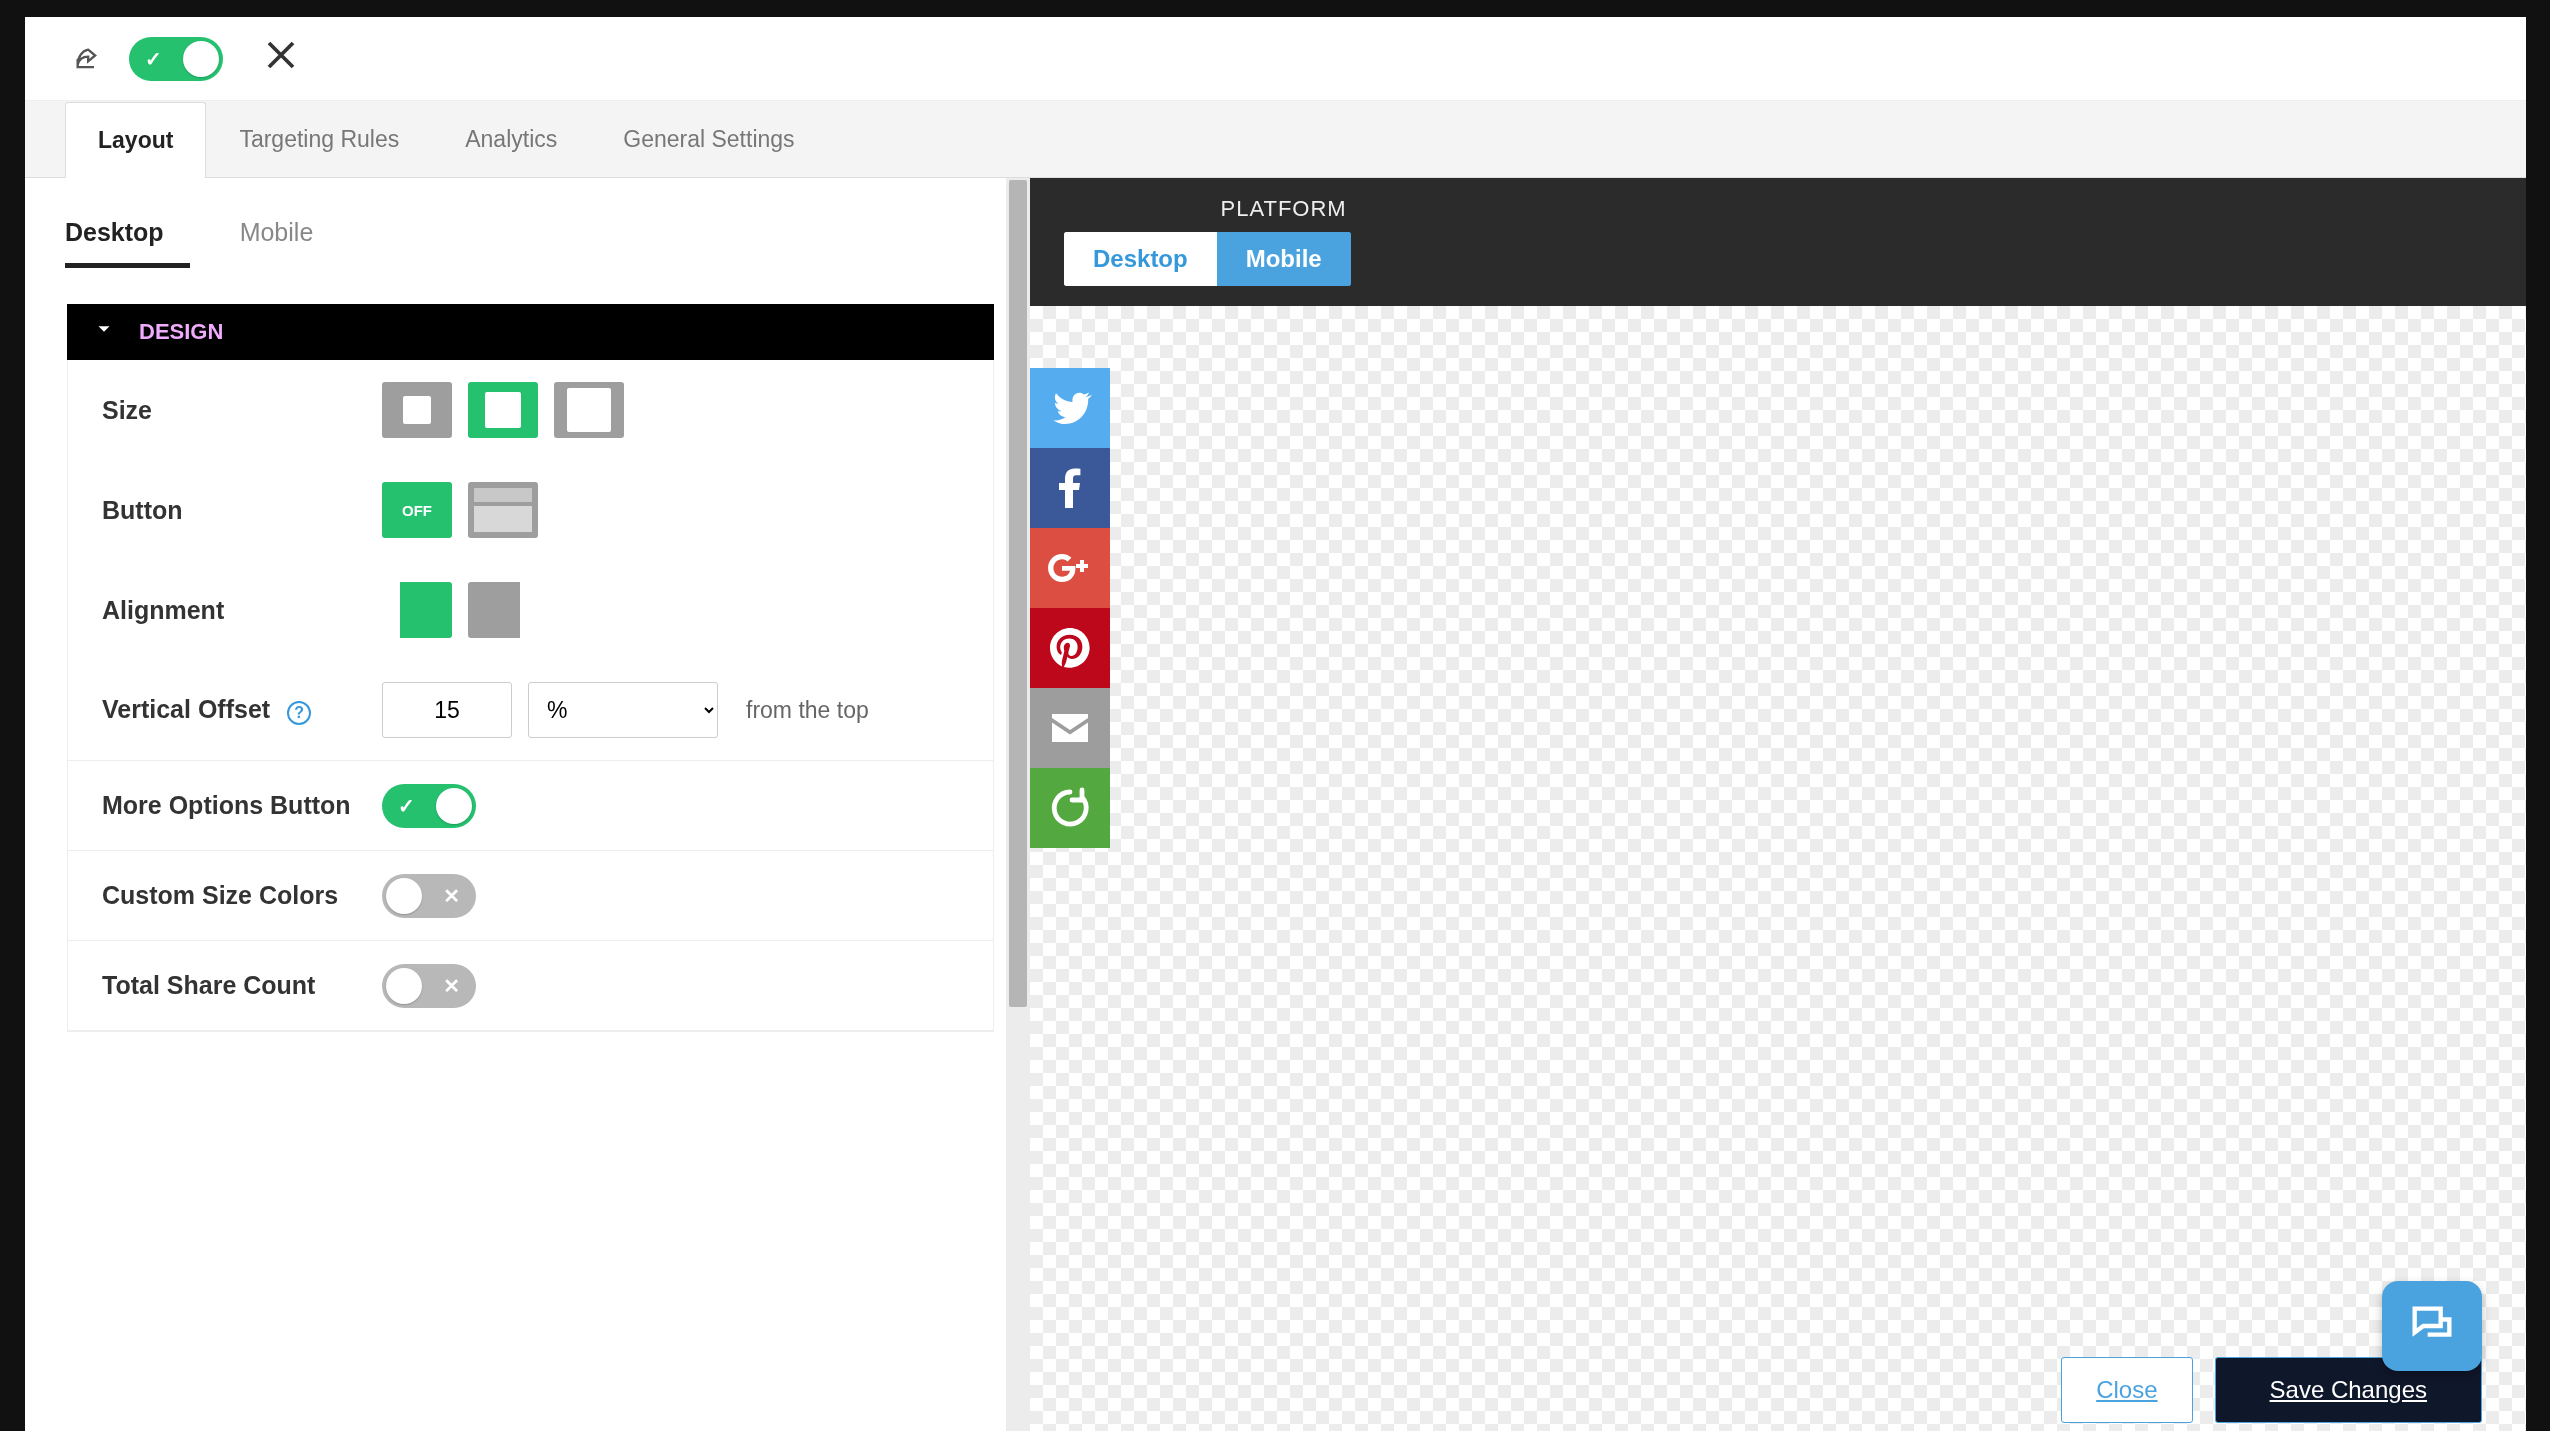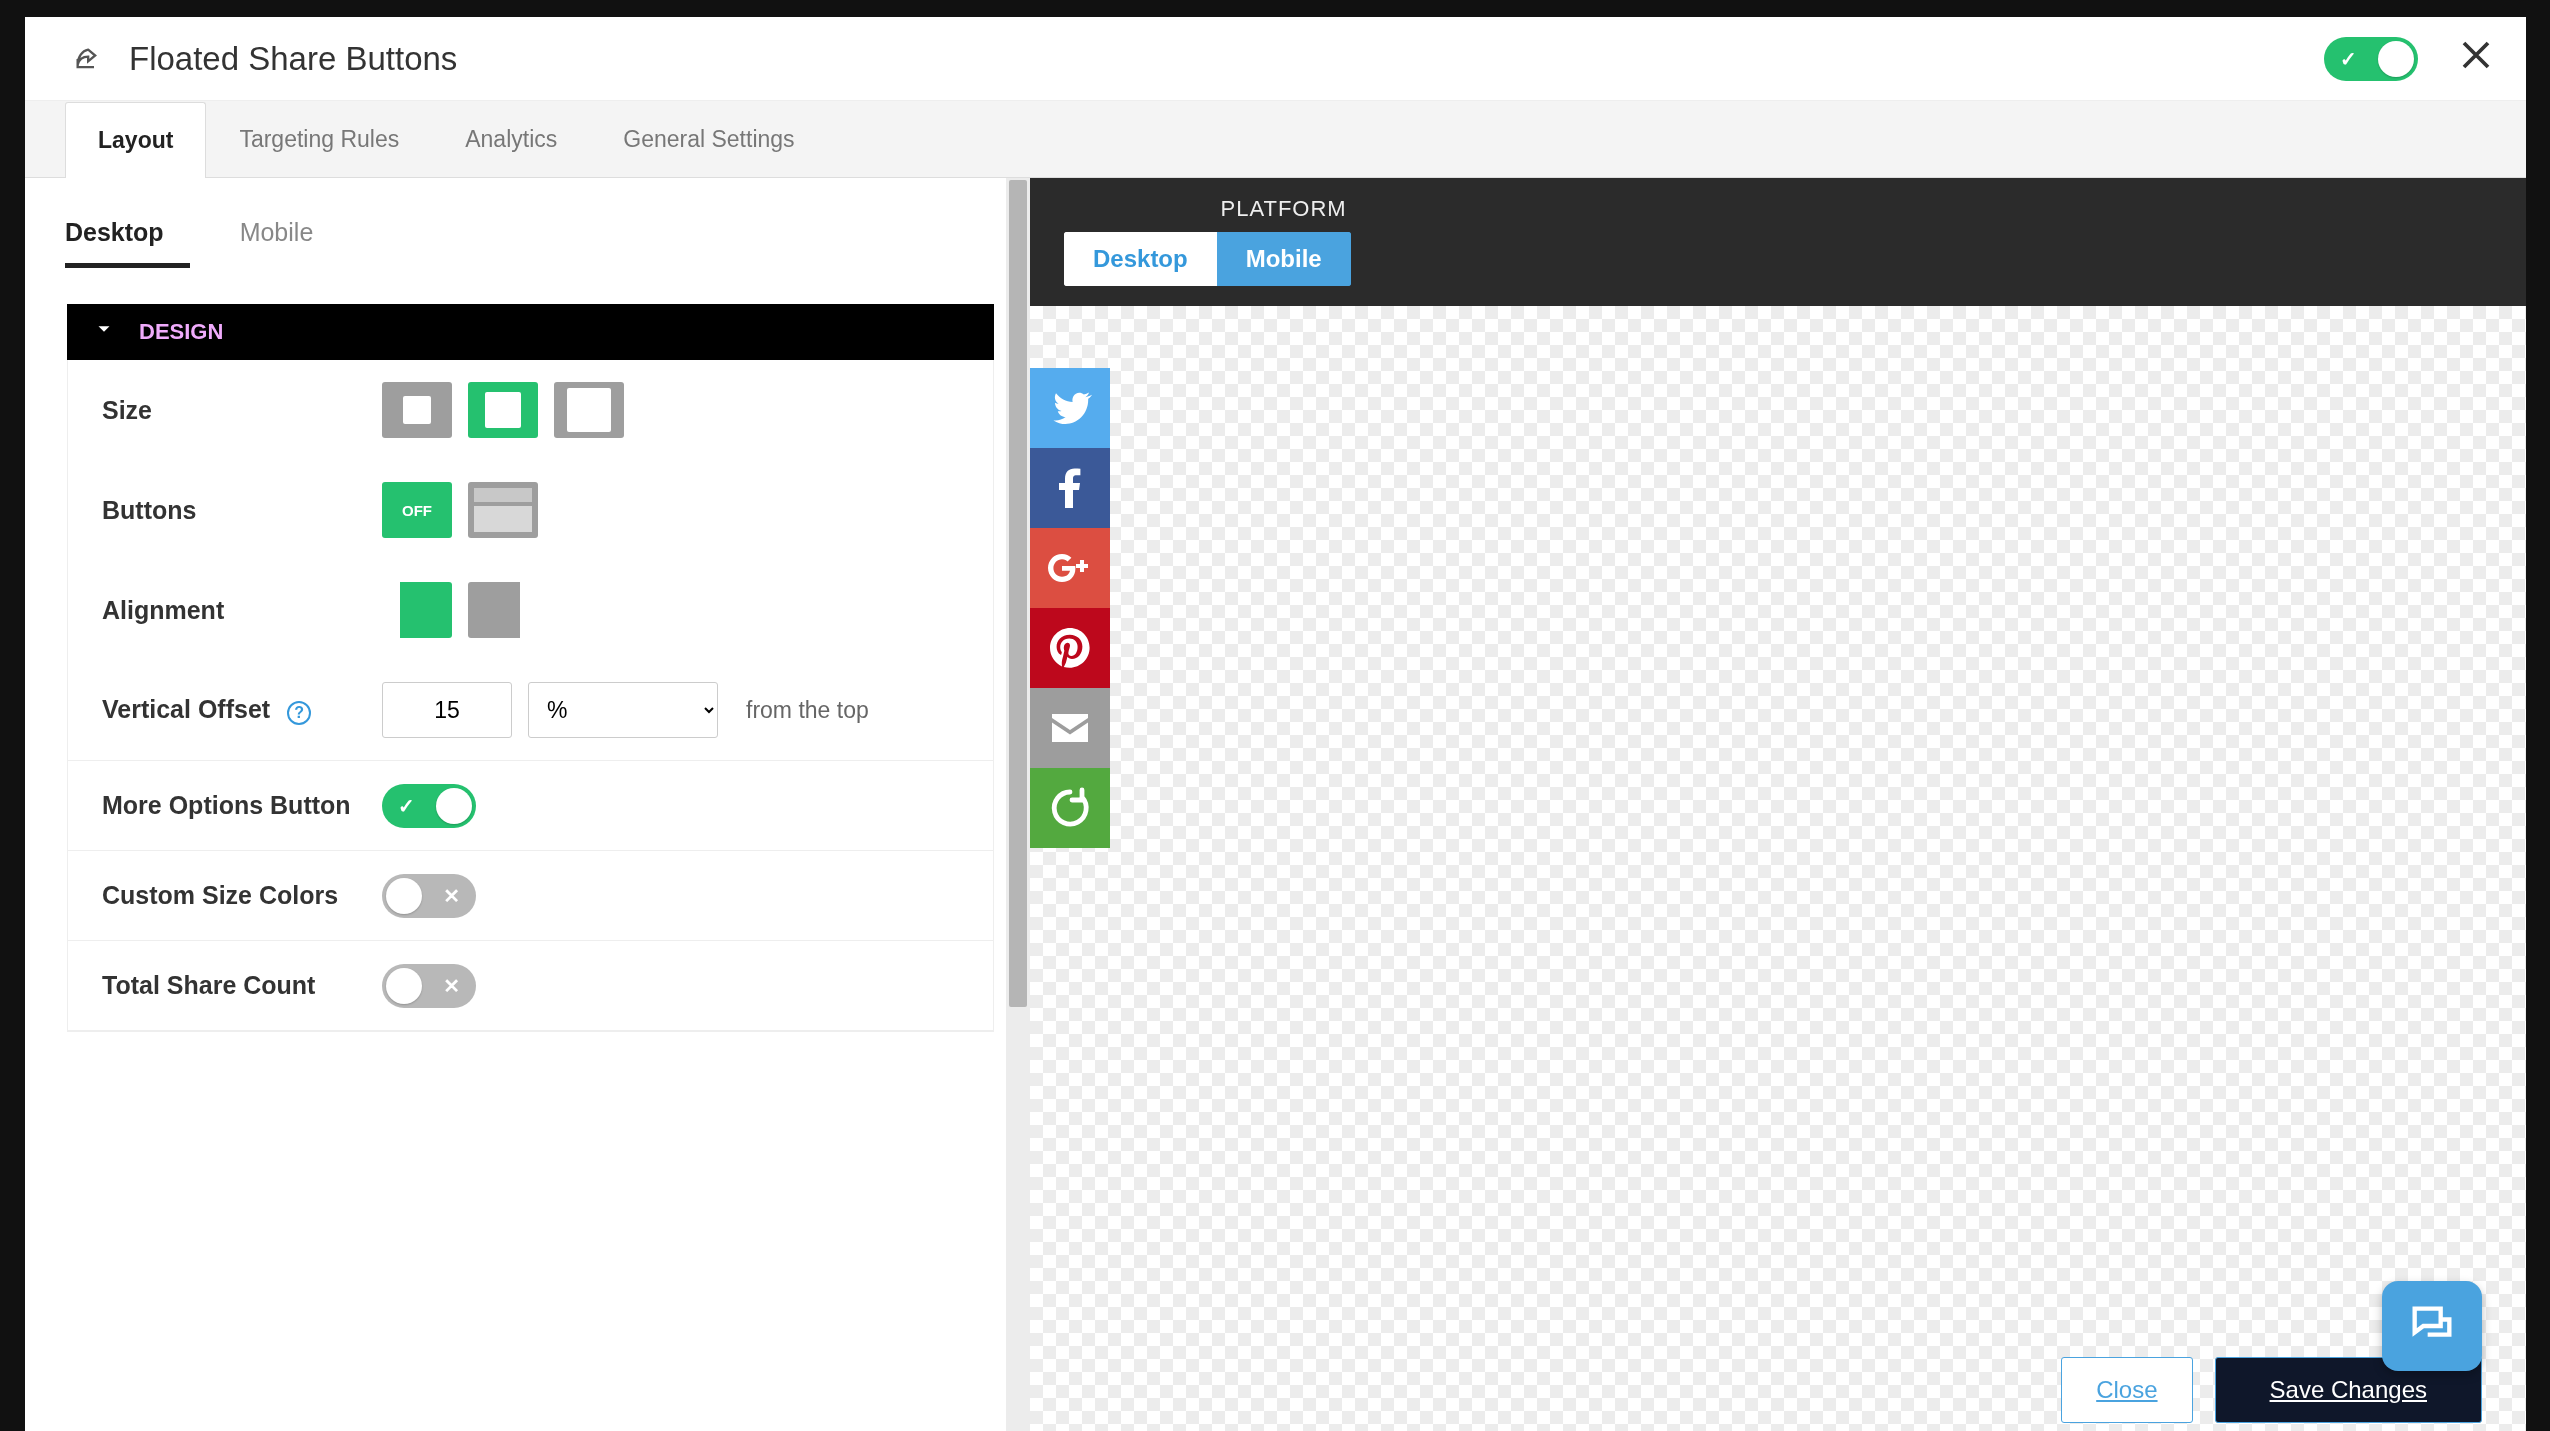--- a/index.html
+++ b/index.html
@@ -94,21 +94,20 @@
 </style>
 </head>
 <body>
 
 <div class="modal">
 
   <div class="modal-titlebar">
     <svg class="title-icon" viewBox="0 0 24 24">
         <path fill="none" stroke="currentColor" stroke-width="2" d="M4 12v7h14M13 4l6 5-6 5V10c-5 0-8 3-9 7 0-7 4-12 9-13V4z"></path>
       </svg>
-    <div class="modal-title">Floated Share Buttons</div>
     <span class="toggle on enabled-toggle">
         <span class="knob"></span>
       </span>
     <span class="close-x">
       <svg class="svg24" viewBox="0 0 24 24">
           <path stroke="currentColor" stroke-width="2.5" fill="none" d="M4 4l16 16M20 4L4 20"></path>
         </svg>
     </span>
   </div>
 
@@ -146,21 +145,21 @@
               <div class="sq-opt sq-o-green">
                   <div class="sq-inner-white" style="width:36px;height:36px;"></div>
                 </div>
               <div class="sq-opt sq-o-gray">
                   <div class="sq-inner-white" style="width:44px;height:44px;"></div>
                 </div>
             </div>
           </div>
 
           <div class="row">
-            <div class="row-label">Buttons</div>
+            <div class="row-label">Button</div>
             <div class="controls">
               <div class="counter-off">OFF</div>
               <div class="counter-on">
                   <div class="bar"></div>
                   <div class="sq"></div>
                 </div>
             </div>
           </div>
 
           <div class="row">

